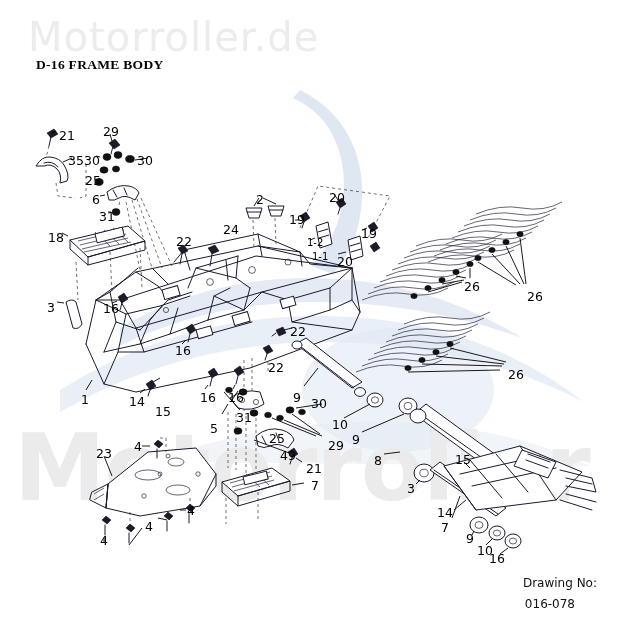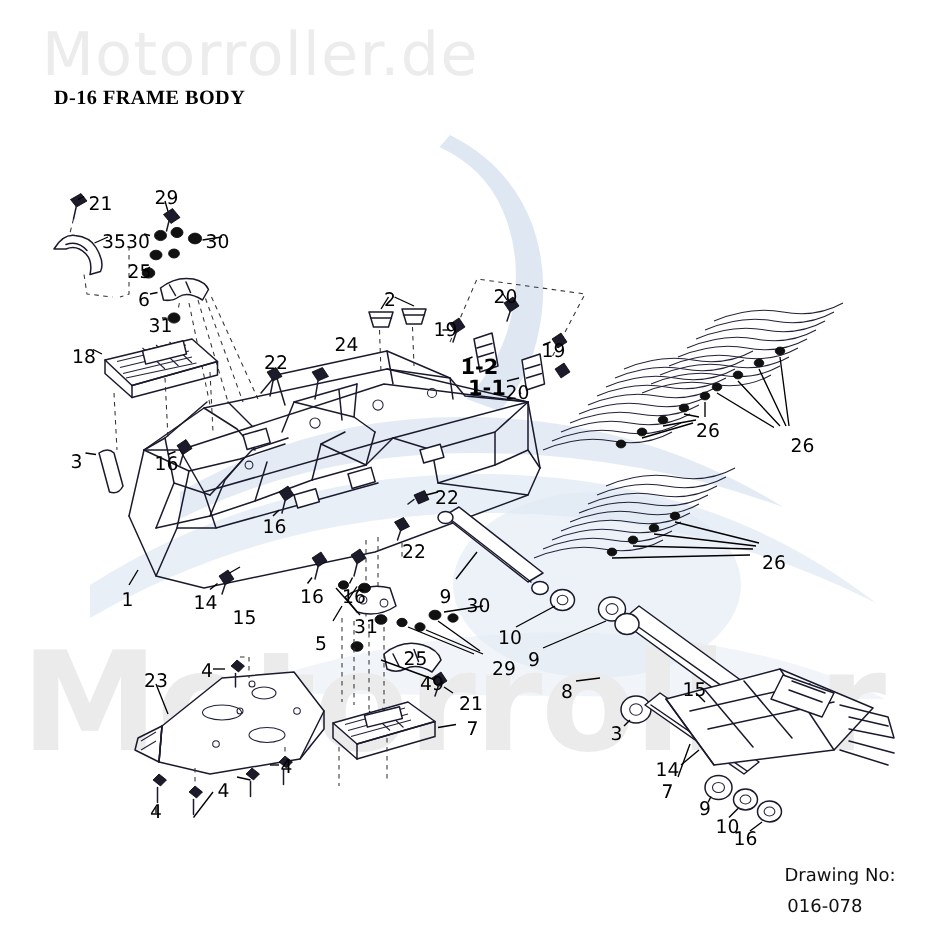--- a/index.html
+++ b/index.html
@@ -26,21 +26,21 @@
 
   
   .dwg{position:absolute;right:40px;text-align:center;font-size:12px;
        font-family:"DejaVu Sans",sans-serif;color:#111;white-space:nowrap;}
   .dwg.l1{top:576px;right:34px;margin-left:45px;}
   .dwg.l2{top:597px;right:56px;}
 
   
   .cal{position:absolute;font-size:12.5px;font-family:"DejaVu Sans",sans-serif;
        color:#000;line-height:1;white-space:nowrap;}
-  .cal.sm{font-size:14px;font-weight:bold;}
+  .cal.sm{font-size:10px;}
 
   
   #art{position:absolute;left:0;top:0;width:631px;height:634px;}
   #art .ln{fill:none;stroke:#1a1a2e;stroke-width:1;stroke-linecap:round;stroke-linejoin:round;}
   #art .lnf{fill:#fff;stroke:#1a1a2e;stroke-width:1;stroke-linejoin:round;}
   #art .thin{fill:none;stroke:#22223b;stroke-width:.7;}
   #art .dash{fill:none;stroke:#333;stroke-width:.7;stroke-dasharray:3 3;}
   #art .dot{fill:#111;stroke:#111;stroke-width:.6;}
   #art .lead{fill:none;stroke:#000;stroke-width:.9;}
   #art .bolt{fill:#1b1b2b;stroke:#000;stroke-width:.5;}

